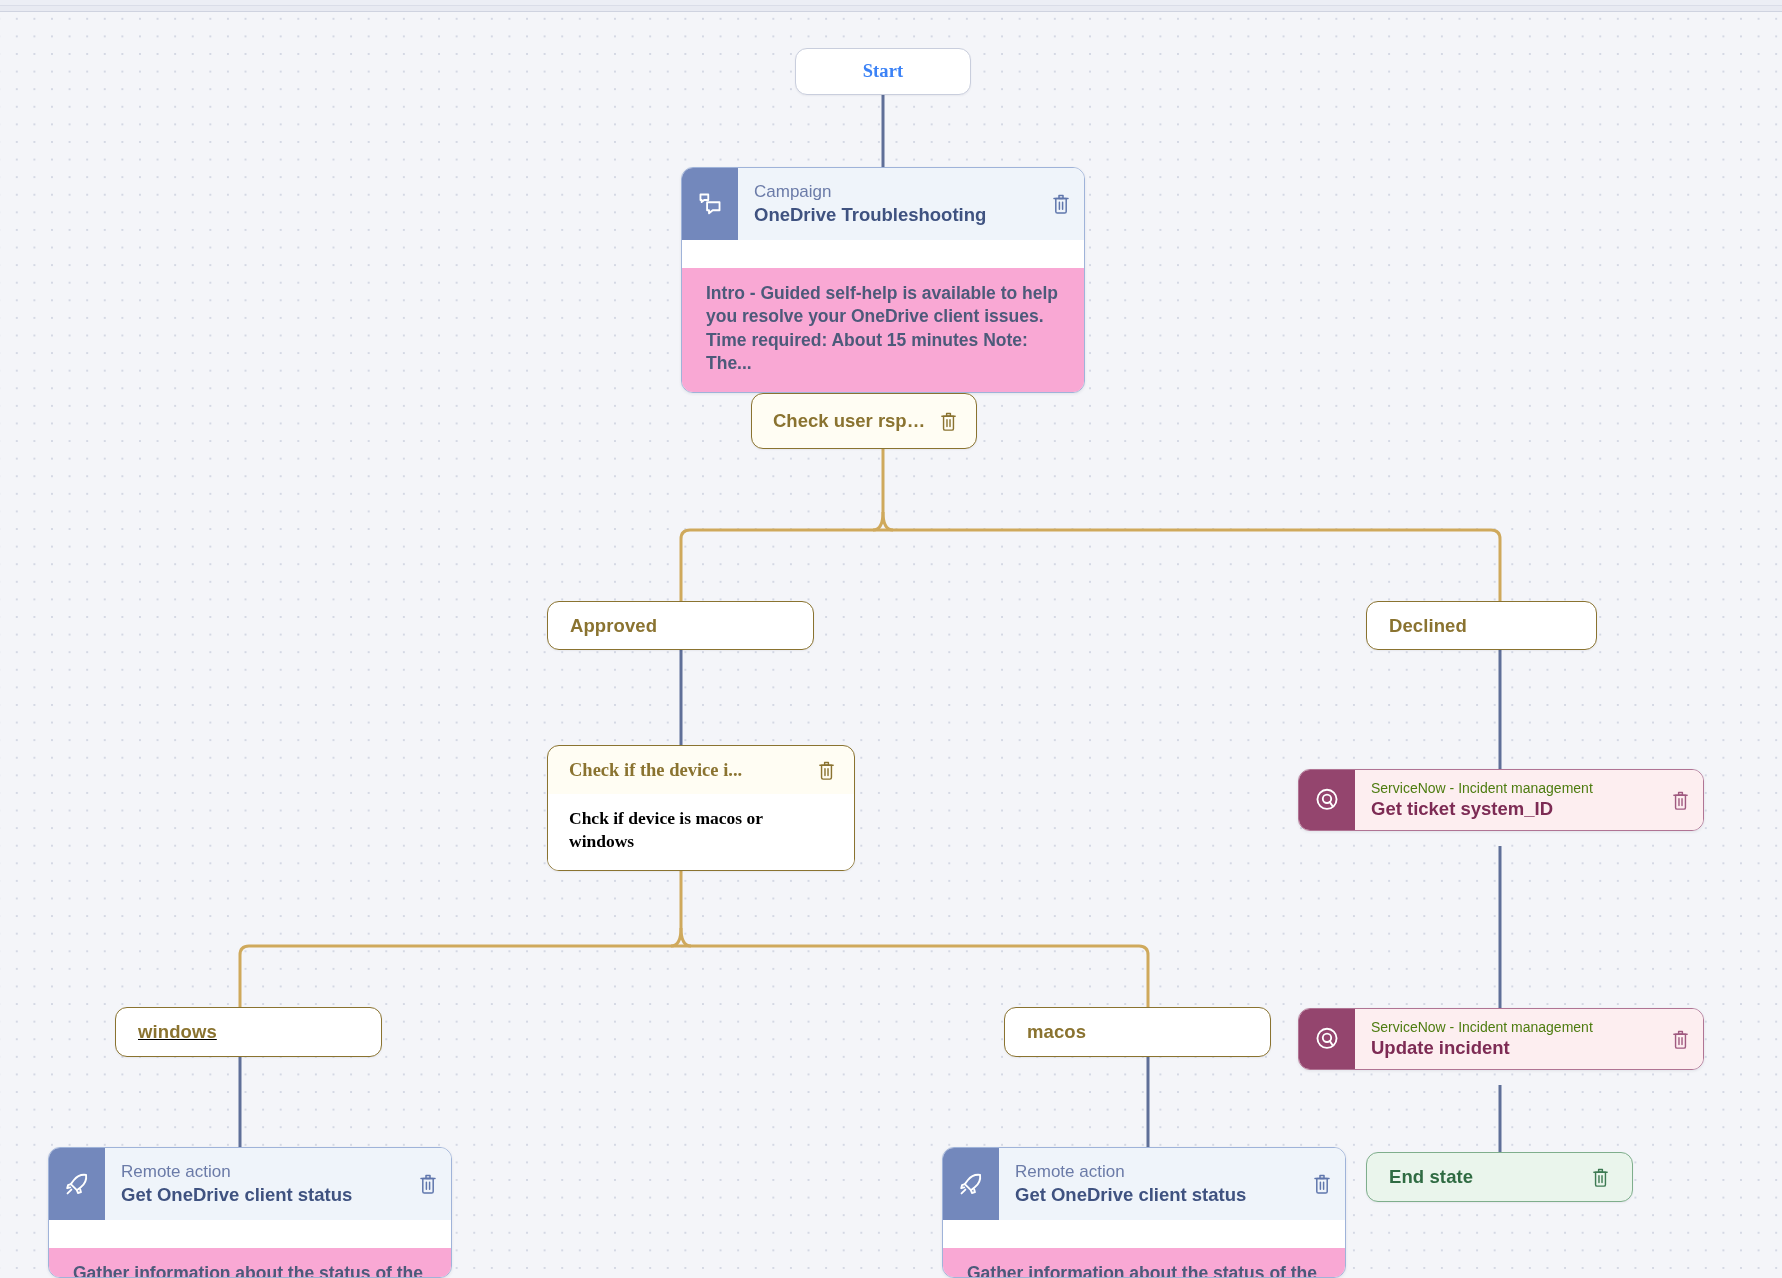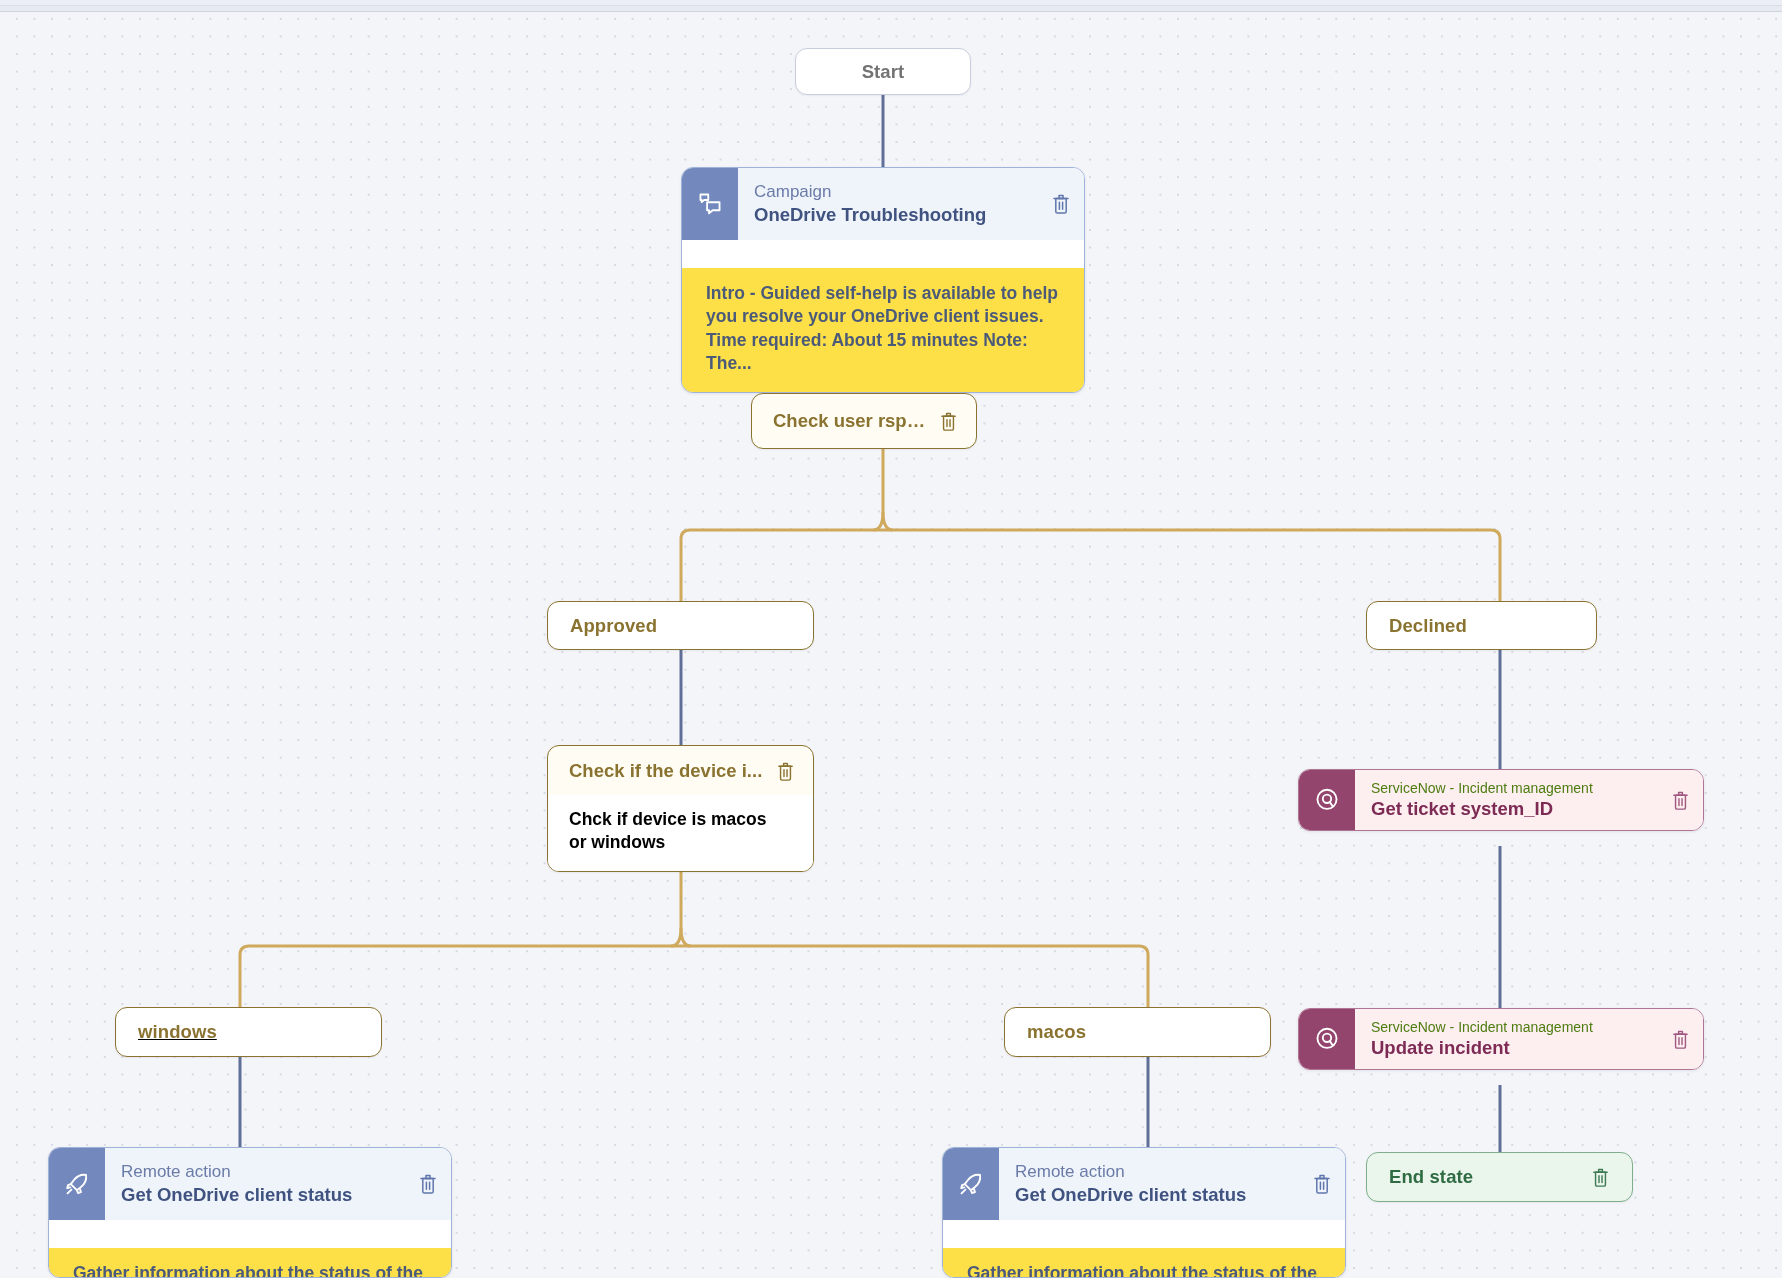--- a/index.html
+++ b/index.html
@@ -70,23 +70,24 @@
     color: #8a7330;
     letter-spacing: .1px;
     flex: 1;
   }
 
   .pill.start {
     border: 1.6px solid #c9cedd;
     justify-content: center;
   }
   .pill.start .pill-label {
-    color: #737373;
+    color: #3b82f6;
     text-align: center;
     flex: none;
+    font-family: Liberation Serif, serif;
   }
 
   .pill.endstate {
     background: #eaf5ec;
     border: 1.6px solid #7fae8c;
   }
   .pill.endstate .pill-label { color: #2f6b42; }
 
   
   .decision {
@@ -180,21 +181,21 @@
     font-size: 17.5px;
     font-weight: bold;
     line-height: 1.34;
     color: #4c5a7a;
   }
 
   
   .card.blue { background: #ffffff; border: 1.3px solid #9fb3d9; }
   .card.blue .card-head { background: #eff4fa; }
   .card.blue .card-iconbox { background: #7388bc; }
-  .card.blue .card-body { background: #fde047; padding-left: 24px; }
+  .card.blue .card-body { background: #f9a8d4; padding-left: 24px; }
 
   
   .card.magenta { border: 1.3px solid #b07494; border-radius: 12px; }
   .card.magenta .card-head { background: #fdeef0; min-height: 60px; }
   .card.magenta .card-iconbox { background: #94456e; }
   .card.magenta .card-kind { color: #4d7c0f; font-size: 14px; }
   .card.magenta .card-name { color: #7d2b54; }
 
   .trash { display: block; }
 
@@ -286,21 +287,21 @@
   </div>
 
   <div class="node pill" style="left:547px; top:601px; width:267px; height:49px;">
     <span class="pill-label">Approved</span>
   </div>
 
   <div class="node pill" style="left:1366px; top:601px; width:231px; height:49px;">
     <span class="pill-label">Declined</span>
   </div>
 
-  <div class="node decision" style="left:547px; top:745px; width:267px;">
+  <div class="node decision" style="left:547px; top:745px; width:308px;font-family:Liberation Serif, serif;">
     <div class="decision-head">
       <span class="decision-title">Check if the device i...</span>
       <span>
         <svg class="trash" width="19" height="21" viewBox="0 0 20 22" fill="none" stroke="#8a7330" stroke-width="1.5" stroke-linecap="round" stroke-linejoin="round">
           <path d="M3 5.5h14"></path>
             <path d="M8 2.6h4v2.9H8z"></path>
           <path d="M4.8 5.5h10.4v13a1.6 1.6 0 0 1-1.6 1.6H6.4a1.6 1.6 0 0 1-1.6-1.6z"></path>
           <path d="M8.4 9.2v7M11.6 9.2v7"></path>
         </svg>
       </span>

